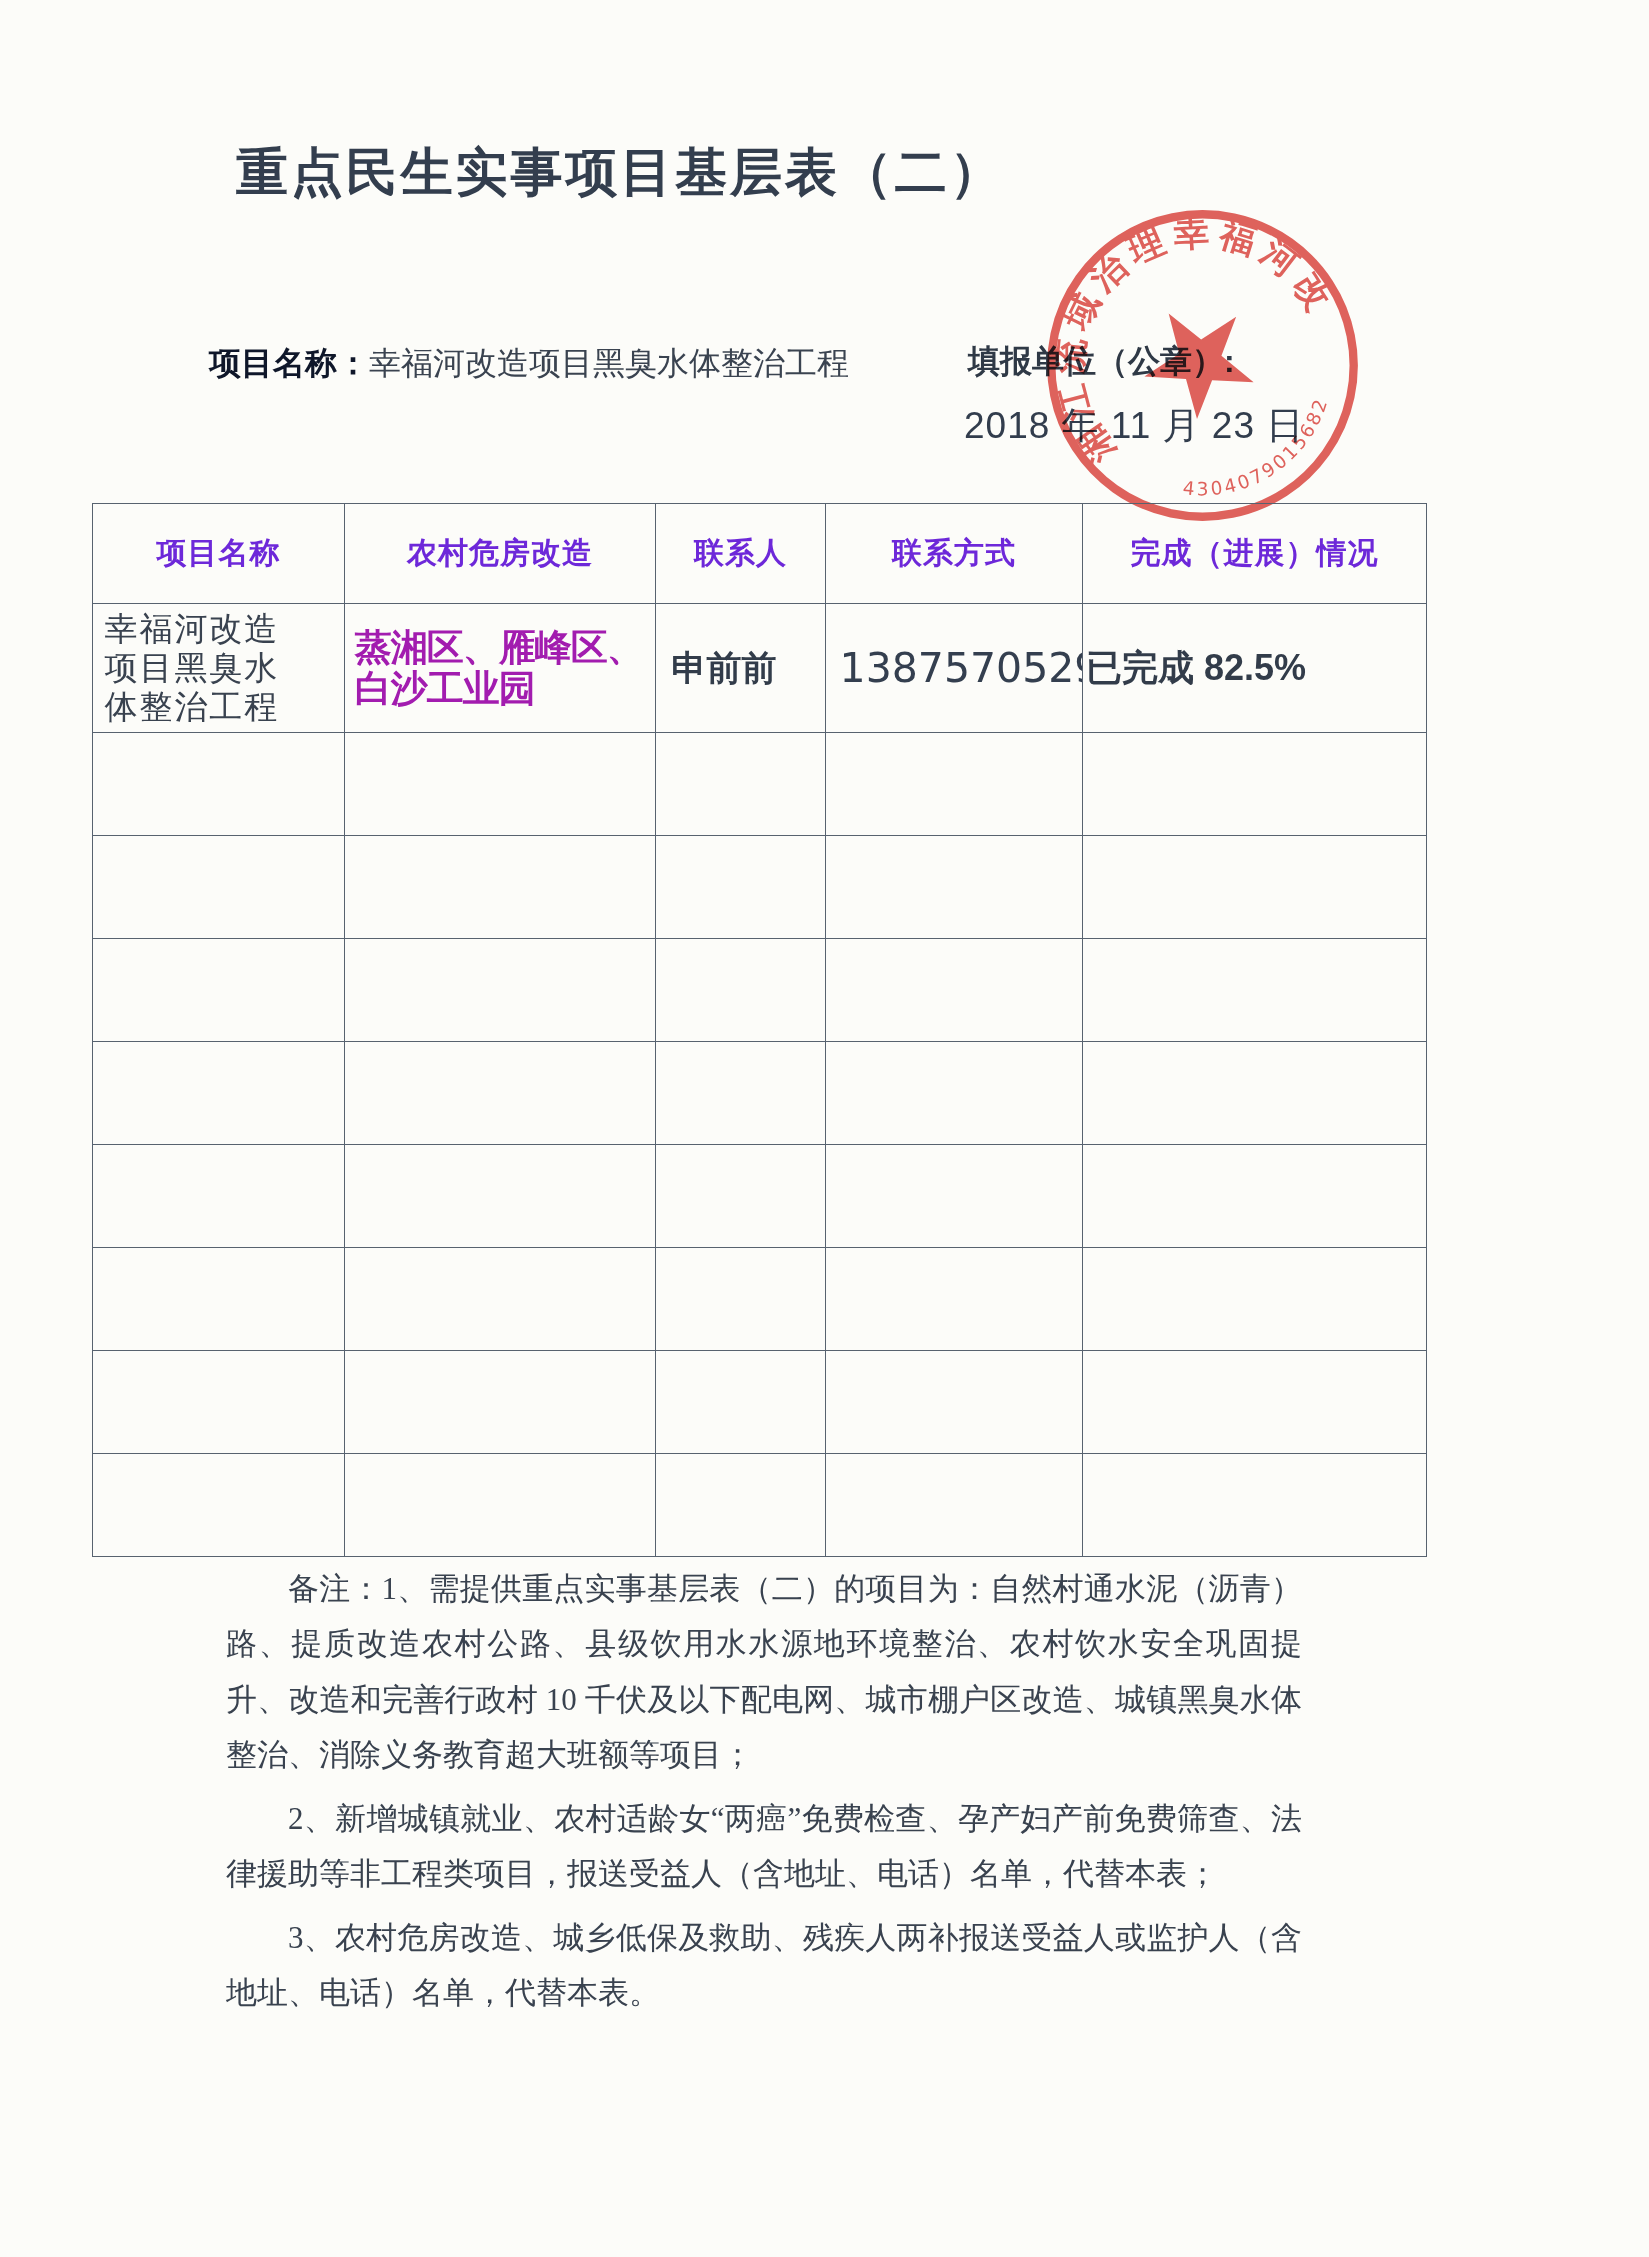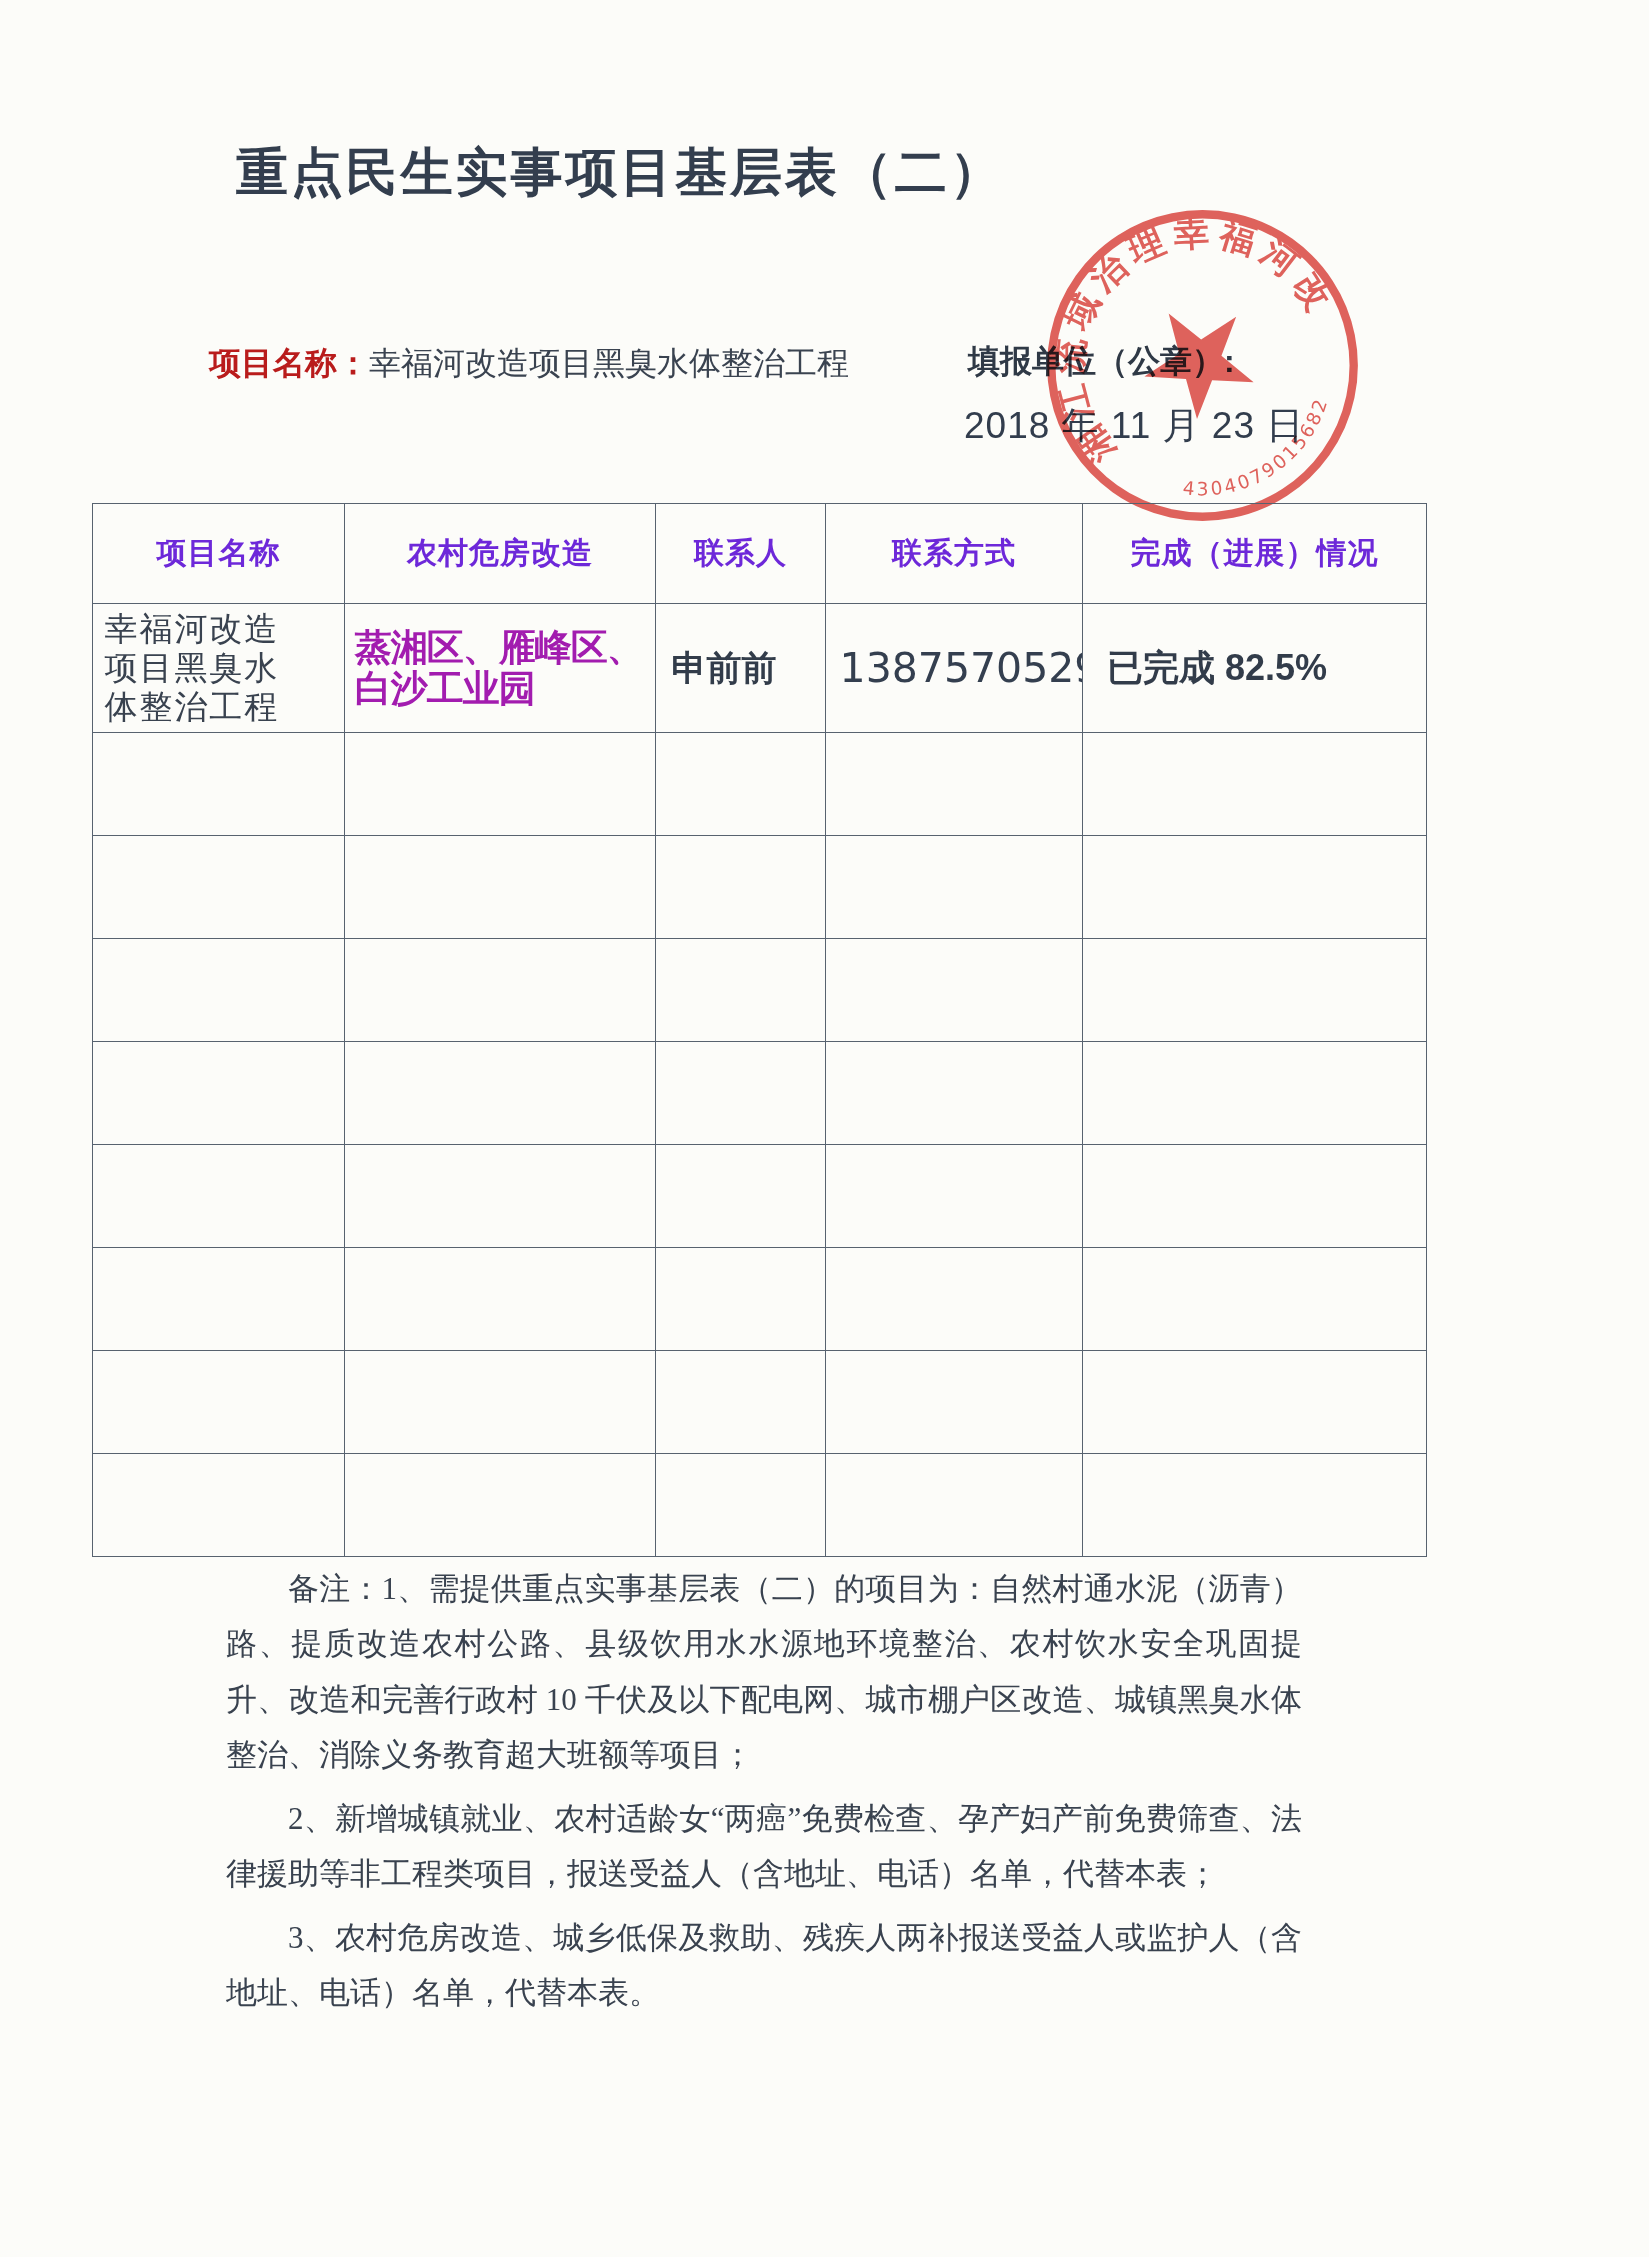--- a/index.html
+++ b/index.html
@@ -11,21 +11,21 @@
     font-family:"Liberation Serif",serif;
     color:#3a4350;
   }
   .title{
     position:absolute;left:236px;top:138px;margin:0;
     font-family:"Liberation Sans",sans-serif;
     font-weight:bold;font-size:52px;letter-spacing:2.9px;
     color:#333e4e;white-space:nowrap;
   }
   .meta-left{position:absolute;left:209px;top:342px;font-size:32px;white-space:nowrap;}
-  .meta-label{font-family:"Liberation Sans",sans-serif;font-weight:bold;color:#b91c1c;}
+  .meta-label{font-family:"Liberation Sans",sans-serif;font-weight:bold;color:#0f172a;}
   .meta-value{font-family:"Liberation Serif",serif;color:#3a4350;}
   .unit-label{
     position:absolute;left:968px;top:340px;
     font-family:"Liberation Sans",sans-serif;font-weight:bold;
     font-size:32px;color:#2f3946;white-space:nowrap;text-align:right;
   }
   .date{
     position:absolute;left:964px;top:401px;
     font-family:"Liberation Sans",sans-serif;
     font-size:37px;letter-spacing:1px;color:#323d4d;white-space:nowrap;
@@ -63,21 +63,21 @@
   td.c-contact{
     font-family:"Liberation Sans",sans-serif;font-weight:bold;
     font-size:35px;padding-left:15.5px;color:#323c4a;
   }
   td.c-phone{
     font-family:"DejaVu Sans",sans-serif;
     font-size:41px;padding-left:13.6px;color:#343f4f;
   }
   td.c-done{
     font-family:"Liberation Sans",sans-serif;font-weight:bold;
-    font-size:36px;padding-left:24px;color:#323c4a;
+    font-size:36px;padding-left:3px;color:#323c4a;
   }
   .notes{
     position:absolute;left:218px;top:1553px;width:1092px;
     font-size:31px;line-height:1.79;text-align:justify;color:#39424f;
   }
   .notes p{margin:8px;text-indent:2em;}
 </style>
 </head>
 <body>
 

